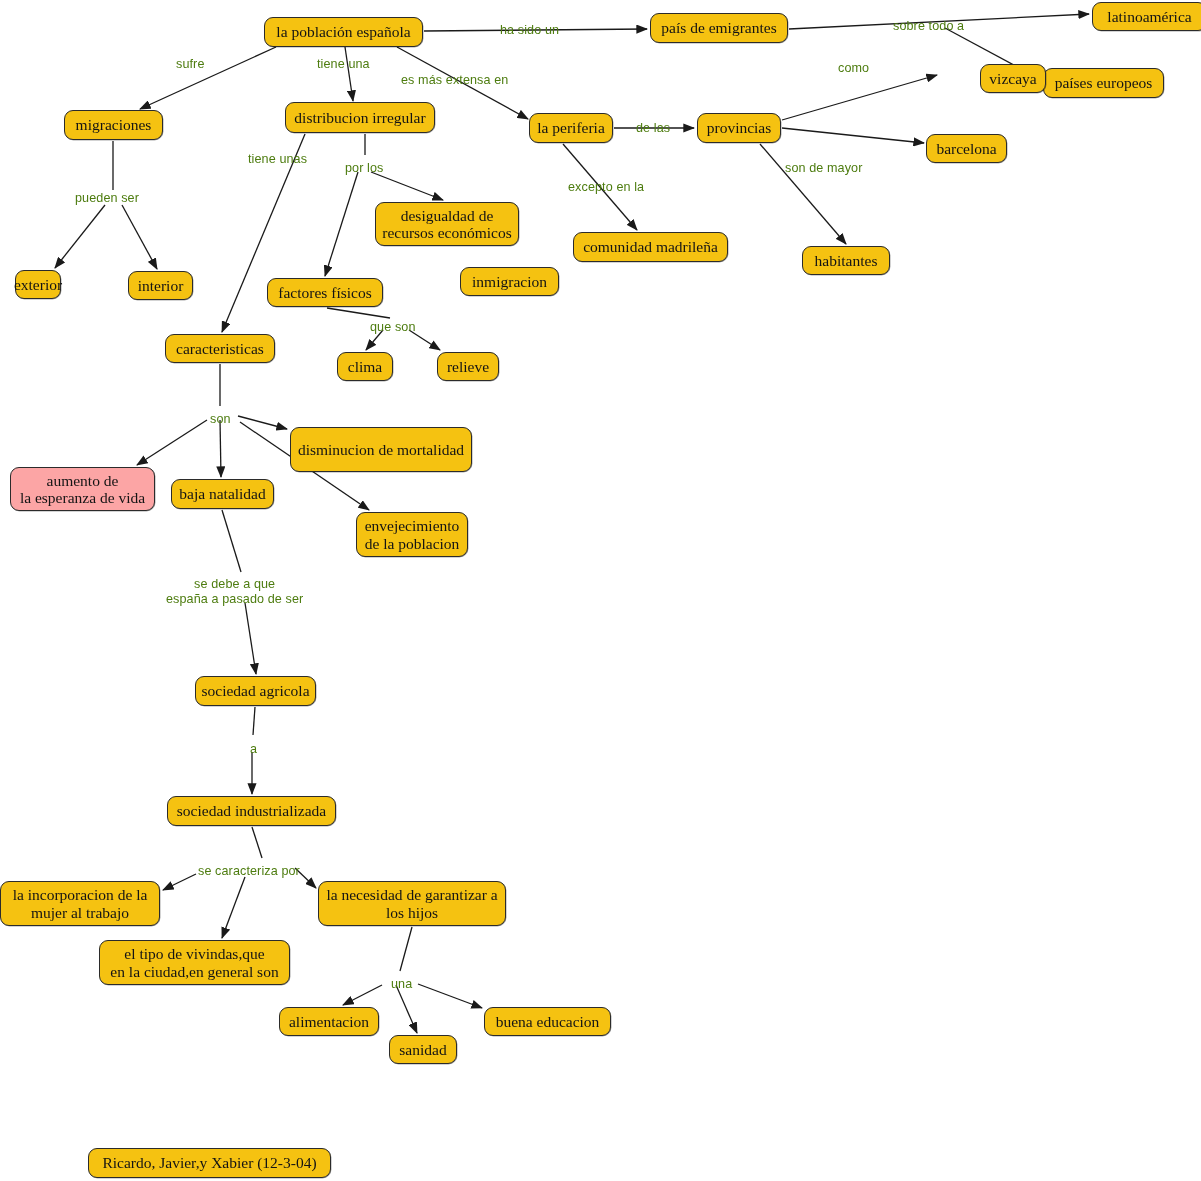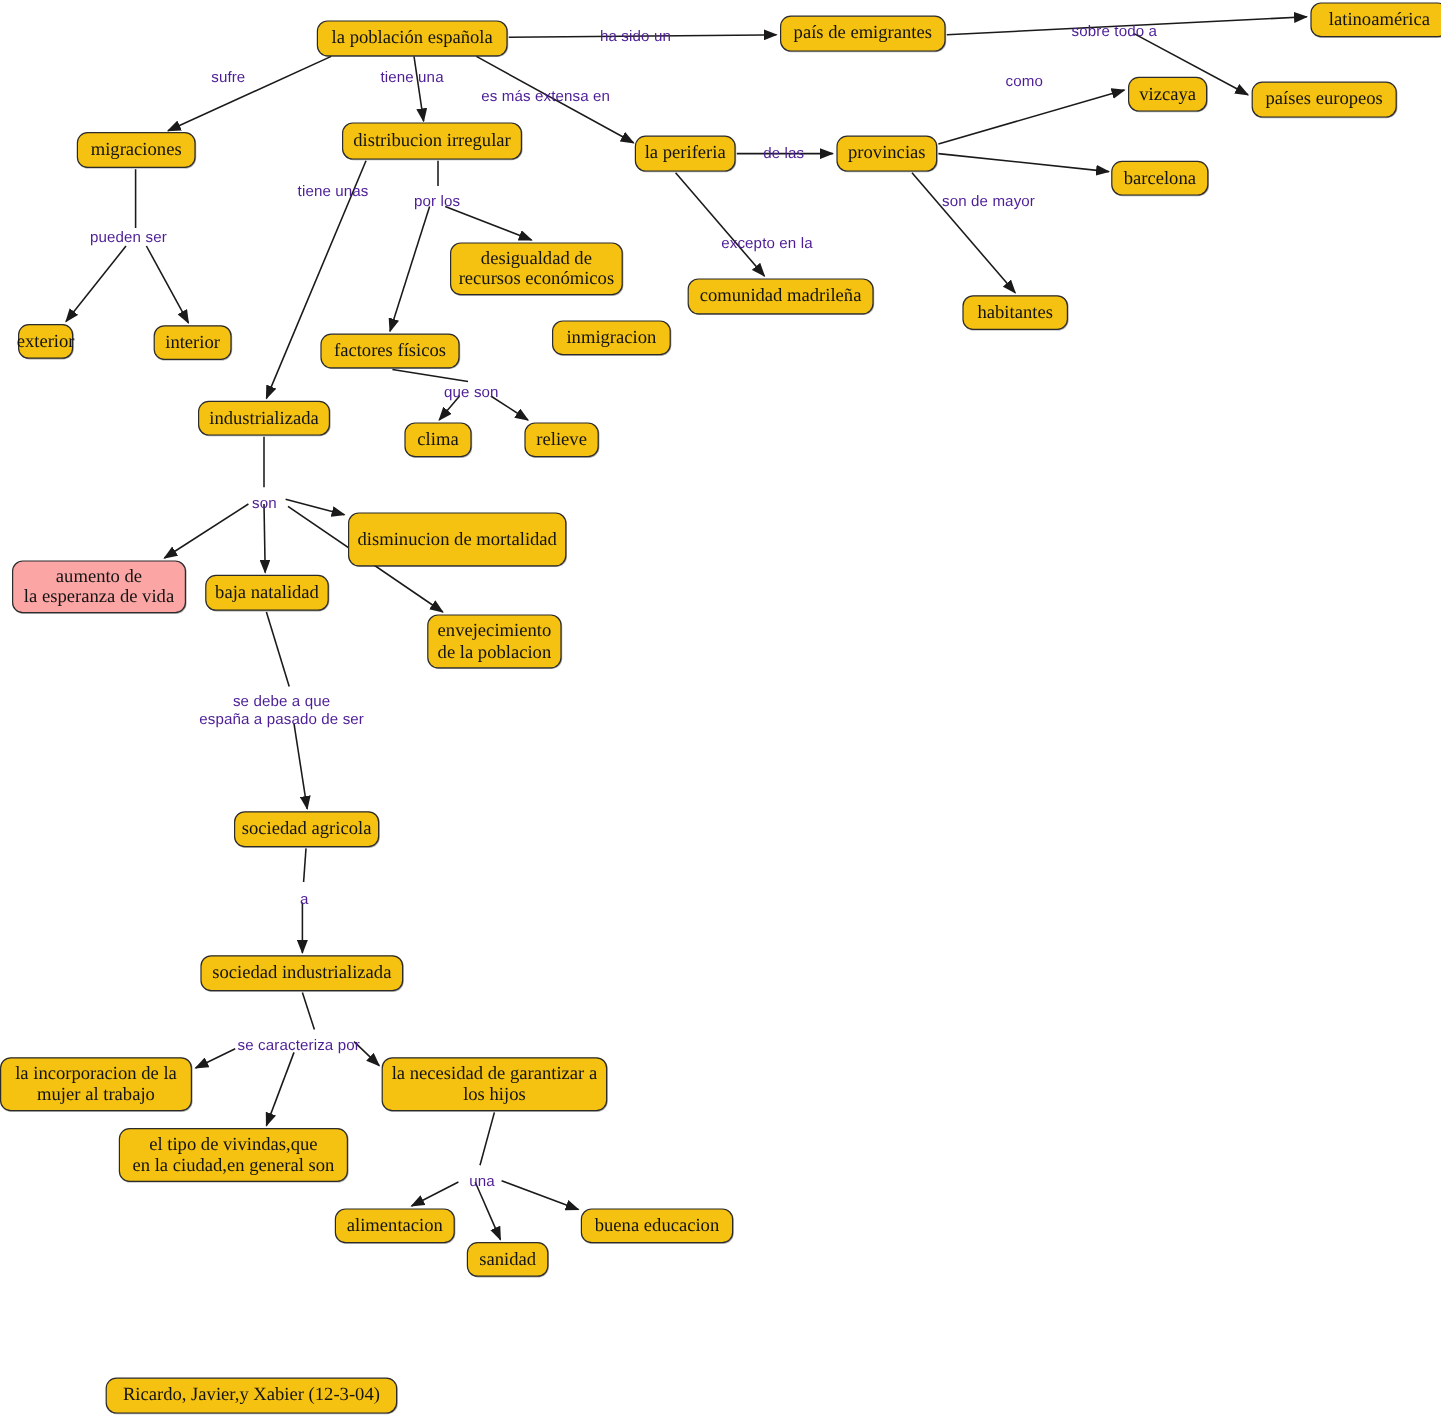--- a/index.html
+++ b/index.html
@@ -38,21 +38,21 @@
     align-items: center;
     justify-content: center;
     padding: 3px 9px;
     white-space: pre;
     box-shadow: 0.5px 0.5px 0 rgba(0,0,0,0.35);
   }
   .link-label {
     position: absolute;
     font-family: "Liberation Sans", "DejaVu Sans", sans-serif;
     font-size: 12.6px;
-    color: #4c1d95;
+    color: #4d7c0f;
     background: transparent;
     white-space: pre;
     line-height: 1.2;
     text-align: center;
     letter-spacing: 0.1px;
   }
 </style>
 </head>
 <body>
 
@@ -108,31 +108,31 @@
 
   <div id="node-group">
       <div class="node" style="left: 264px; top: 17px; width: 159px; height: 30px; background: rgb(245, 194, 17); border-color: rgb(43, 43, 43);">la población española</div>
       <div class="node" style="left: 650px; top: 13px; width: 138px; height: 30px; background: rgb(245, 194, 17); border-color: rgb(43, 43, 43);">país de emigrantes</div>
       <div class="node" style="left: 1092px; top: 2px; width: 115px; height: 29px; background: rgb(245, 194, 17); border-color: rgb(43, 43, 43);">latinoamérica</div>
       <div class="node" style="left: 1043px; top: 68px; width: 121px; height: 30px; background: rgb(245, 194, 17); border-color: rgb(43, 43, 43);">países europeos</div>
       <div class="node" style="left: 64px; top: 110px; width: 99px; height: 30px; background: rgb(245, 194, 17); border-color: rgb(43, 43, 43);">migraciones</div>
       <div class="node" style="left: 285px; top: 102px; width: 150px; height: 31px; background: rgb(245, 194, 17); border-color: rgb(43, 43, 43);">distribucion irregular</div>
       <div class="node" style="left: 529px; top: 113px; width: 84px; height: 30px; background: rgb(245, 194, 17); border-color: rgb(43, 43, 43);">la periferia</div>
       <div class="node" style="left: 697px; top: 113px; width: 84px; height: 30px; background: rgb(245, 194, 17); border-color: rgb(43, 43, 43);">provincias</div>
-      <div class="node" style="left: 940px; top: 64px; width: 66px; height: 29px; background: rgb(245, 194, 17); border-color: rgb(43, 43, 43);">vizcaya</div>
+      <div class="node" style="left: 980px; top: 64px; width: 66px; height: 29px; background: rgb(245, 194, 17); border-color: rgb(43, 43, 43);">vizcaya</div>
       <div class="node" style="left: 926px; top: 134px; width: 81px; height: 29px; background: rgb(245, 194, 17); border-color: rgb(43, 43, 43);">barcelona</div>
       <div class="node" style="left: 375px; top: 202px; width: 144px; height: 44px; background: rgb(245, 194, 17); border-color: rgb(43, 43, 43);">desigualdad de
 recursos económicos</div>
       <div class="node" style="left: 573px; top: 232px; width: 155px; height: 30px; background: rgb(245, 194, 17); border-color: rgb(43, 43, 43);">comunidad madrileña</div>
       <div class="node" style="left: 802px; top: 246px; width: 88px; height: 29px; background: rgb(245, 194, 17); border-color: rgb(43, 43, 43);">habitantes</div>
       <div class="node" style="left: 460px; top: 267px; width: 99px; height: 29px; background: rgb(245, 194, 17); border-color: rgb(43, 43, 43);">inmigracion</div>
       <div class="node" style="left: 15px; top: 270px; width: 46px; height: 29px; background: rgb(245, 194, 17); border-color: rgb(43, 43, 43);">exterior</div>
       <div class="node" style="left: 128px; top: 271px; width: 65px; height: 29px; background: rgb(245, 194, 17); border-color: rgb(43, 43, 43);">interior</div>
       <div class="node" style="left: 267px; top: 278px; width: 116px; height: 29px; background: rgb(245, 194, 17); border-color: rgb(43, 43, 43);">factores físicos</div>
-      <div class="node" style="left: 165px; top: 334px; width: 110px; height: 29px; background: rgb(245, 194, 17); border-color: rgb(43, 43, 43);">industrializada</div>
+      <div class="node" style="left: 165px; top: 334px; width: 110px; height: 29px; background: rgb(245, 194, 17); border-color: rgb(43, 43, 43);">caracteristicas</div>
       <div class="node" style="left: 337px; top: 352px; width: 56px; height: 29px; background: rgb(245, 194, 17); border-color: rgb(43, 43, 43);">clima</div>
       <div class="node" style="left: 437px; top: 352px; width: 62px; height: 29px; background: rgb(245, 194, 17); border-color: rgb(43, 43, 43); text-align: right;">relieve</div>
       <div class="node" style="left: 290px; top: 427px; width: 182px; height: 45px; background: rgb(245, 194, 17); border-color: rgb(43, 43, 43);">disminucion de mortalidad</div>
       <div class="node" style="left: 10px; top: 467px; width: 145px; height: 44px; background: #fca5a5; border-color: rgb(43, 43, 43);">aumento de
 la esperanza de vida</div>
       <div class="node" style="left: 171px; top: 479px; width: 103px; height: 30px; background: rgb(245, 194, 17); border-color: rgb(43, 43, 43);">baja natalidad</div>
       <div class="node" style="left: 356px; top: 512px; width: 112px; height: 45px; background: rgb(245, 194, 17); border-color: rgb(43, 43, 43);">envejecimiento
 de la poblacion</div>
       <div class="node" style="left: 195px; top: 676px; width: 121px; height: 30px; background: rgb(245, 194, 17); border-color: rgb(43, 43, 43);">sociedad agricola</div>
       <div class="node" style="left: 167px; top: 796px; width: 169px; height: 30px; background: rgb(245, 194, 17); border-color: rgb(43, 43, 43);">sociedad industrializada</div>
@@ -151,21 +151,21 @@
       <div class="link-label" style="left: 500px; top: 23px;">ha sido un</div>
       <div class="link-label" style="left: 893px; top: 19px;">sobre todo a</div>
       <div class="link-label" style="left: 176px; top: 57px;">sufre</div>
       <div class="link-label" style="left: 317px; top: 57px;">tiene una</div>
       <div class="link-label" style="left: 401px; top: 73px;">es más extensa en</div>
       <div class="link-label" style="left: 636px; top: 121px;">de las</div>
       <div class="link-label" style="left: 838px; top: 61px;">como</div>
       <div class="link-label" style="left: 75px; top: 191px;">pueden ser</div>
       <div class="link-label" style="left: 248px; top: 152px;">tiene unas</div>
       <div class="link-label" style="left: 345px; top: 161px;">por los</div>
-      <div class="link-label" style="left: 568px; top: 196px; margin-left: 33px;">excepto en la</div>
+      <div class="link-label" style="left: 568px; top: 180px;">excepto en la</div>
       <div class="link-label" style="left: 785px; top: 161px;">son de mayor</div>
       <div class="link-label" style="left: 370px; top: 320px;">que son</div>
       <div class="link-label" style="left: 210px; top: 412px;">son</div>
       <div class="link-label" style="left: 166px; top: 577px;">se debe a que
 españa a pasado de ser</div>
       <div class="link-label" style="left: 250px; top: 742px;">a</div>
       <div class="link-label" style="left: 198px; top: 864px;">se caracteriza por</div>
       <div class="link-label" style="left: 391px; top: 977px;">una</div>
     </div>
 

